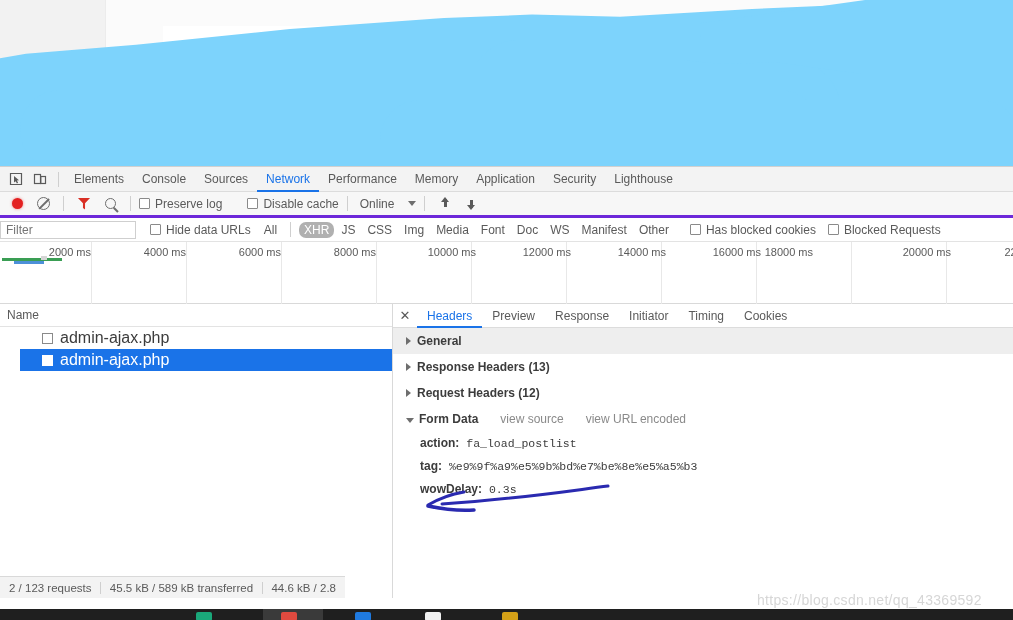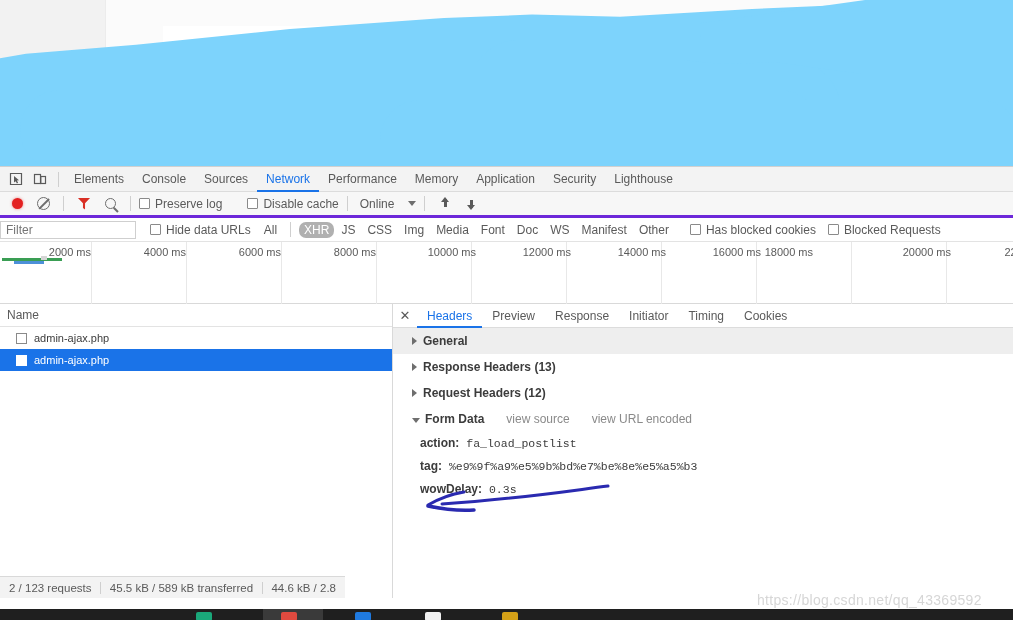--- a/index.html
+++ b/index.html
@@ -156,37 +156,37 @@
   .ov-gray  { position:absolute; left:41px; top:14px; width:6px; height:4px; background:#d5d5d5;}
 
   
   .dt-main { position:relative; height:294px; display:flex; }
   .req-panel { width:393px; border-right:1px solid #d9d9d9; background:#fff; position:relative; }
   .req-head {
     height:23px; line-height:23px; font-size:12px; color:#5a5a5a; padding-left:7px;
     border-bottom:1px solid #e3e3e3; background:#fff;
   }
   .req-row {
-    display:flex; align-items:center; height:22px; font-size:11px; color:#3c3c3c;
-    padding-left:16px; cursor:pointer;
+    display:flex; align-items:center; height:22px; font-size:16px; color:#3c3c3c;
+    padding-left:22px; cursor:pointer;margin-left:20px;
   }
   .req-row.selected { background:#1a73e8; color:#ffffff; }
   .fav { width:11px; height:11px; border:1px solid #8a8a8a; background:#fff; margin-right:7px; flex:none;}
   .req-row.selected .fav { border-color:#ffffff; }
 
   
   .det-panel { flex:1; background:#fff; position:relative; }
   .det-tabs { display:flex; align-items:center; height:24px; border-bottom:1px solid #dcdcdc; background:#fff; }
   .det-close { width:24px; text-align:center; font-size:13px; color:#5a5a5a; cursor:pointer; line-height:24px;}
   .det-tab { padding:0 10px; height:24px; line-height:24px; font-size:12px; color:#5a5a5a; cursor:pointer; white-space:nowrap;}
   .det-tab.active { color:#1a73e8; box-shadow: inset 0 -2px 0 #1a73e8; }
 
   .sect {
     height:26px; display:flex; align-items:center; font-size:12px; font-weight:bold; color:#3c3c3c;
-    padding-left:19px; cursor:pointer;
+    padding-left:13px; cursor:pointer;
   }
   .sect.shaded { background:#eeeeee; }
   .tri { width:0;height:0; margin-right:6px; flex:none;
          border-top:4px solid transparent; border-bottom:4px solid transparent; border-left:5px solid #6e6e6e;}
   .tri.open { border-left:4px solid transparent; border-right:4px solid transparent;
               border-top:5px solid #6e6e6e; border-bottom:0; margin-right:5px; position:relative; top:1px;}
   .linkish { font-weight:normal; color:#8a8a8a; margin-left:22px; font-size:12px; cursor:pointer;}
   .kv {
     font-family:"Liberation Mono", monospace; font-size:11.5px; color:#3c3c3c;
     padding:3px 0 3px 27px; line-height:16px; white-space:nowrap;

